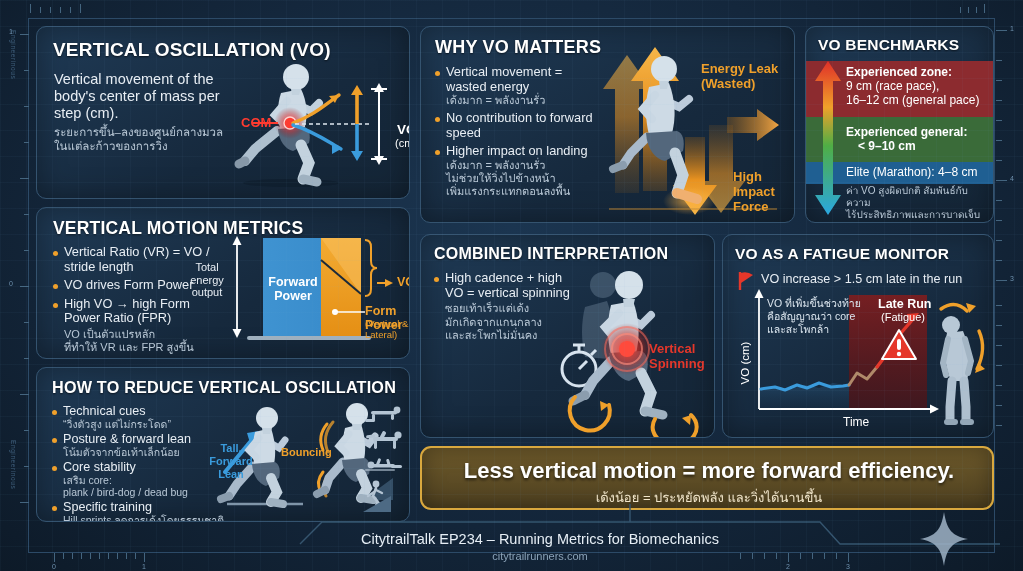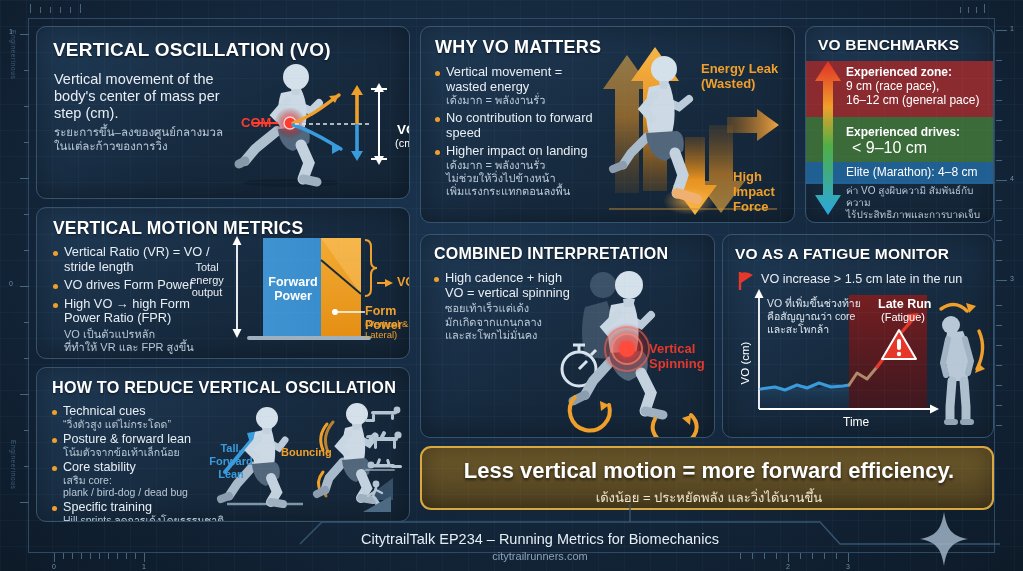--- a/index.html
+++ b/index.html
@@ -484,25 +484,25 @@
           <stop offset="100%" stop-color="#2aa7e0"></stop>
         </linearGradient>
       </defs>
       <path d="M14 0 L27 20 L19 20 L19 134 L27 134 L14 154 L1 134 L9 134 L9 20 L1 20 Z" fill="url(#bmArrow)"></path>
     </svg>
 
     <div class="nb" style="position:absolute;left:40px;top:38px;font-size:12px;font-weight:bold;z-index:5;">Experienced zone:</div>
     <div class="nb" style="position:absolute;left:40px;top:52px;width:144px;font-size:12px;line-height:14px;white-space:pre-line;z-index:5;">9 cm (race pace),
 16–12 cm (general pace)</div>
 
-    <div class="nb" style="position:absolute;left:40px;top:98px;font-size:12px;font-weight:bold;z-index:5;">Experienced drives:</div>
-    <div class="nb" style="position:absolute;left:46px;top:112px;font-size:16px;z-index:5;">&lt; 9–10 cm</div>
+    <div class="nb" style="position:absolute;left:40px;top:98px;font-size:12px;font-weight:bold;z-index:5;">Experienced general:</div>
+    <div class="nb" style="position:absolute;left:52px;top:112px;font-size:12px;z-index:5;font-weight:bold;">&lt; 9–10 cm</div>
 
     <div class="nb" style="position:absolute;left:40px;top:138px;font-size:12px;z-index:5;">Elite (Marathon): 4–8 cm</div>
-    <div class="th" style="position:absolute;left:40px;top:158px;width:146px;font-size:10px;line-height:12px;white-space:pre-line;z-index:5;">ค่า VO สูงผิบความิ สัมพันธ์กับความ
+    <div class="th" style="position:absolute;left:40px;top:158px;width:146px;font-size:10px;line-height:12px;white-space:pre-line;z-index:5;">ค่า VO สูงผิดปกติ สัมพันธ์กับความ
 ไร้ประสิทธิภาพและการบาดเจ็บ</div>
   </div>
 
   <div class="panel" style="left:420px;top:234px;width:295px;height:204px;">
     <div class="p-title" style="position:absolute;left:13px;top:10px;font-size:16px;">COMBINED INTERPRETATION</div>
 
     <ul class="bul" style="position:absolute;left:11px;top:36px;width:148px;">
       <li>
         <span class="en" style="font-size:12.8px;display:block;line-height:14.5px;">High cadence + high VO = vertical spinning</span>
         <span class="th" style="font-size:11px;display:block;line-height:13.5px;white-space:pre-line;margin-top:2px;">ซอยเท้าเร็วแต่เด้ง

